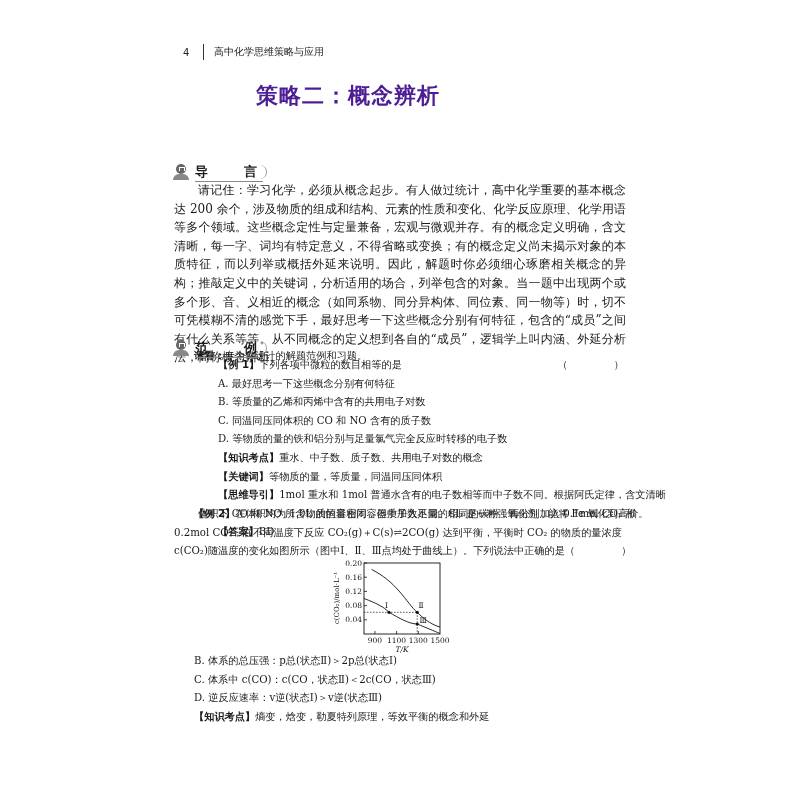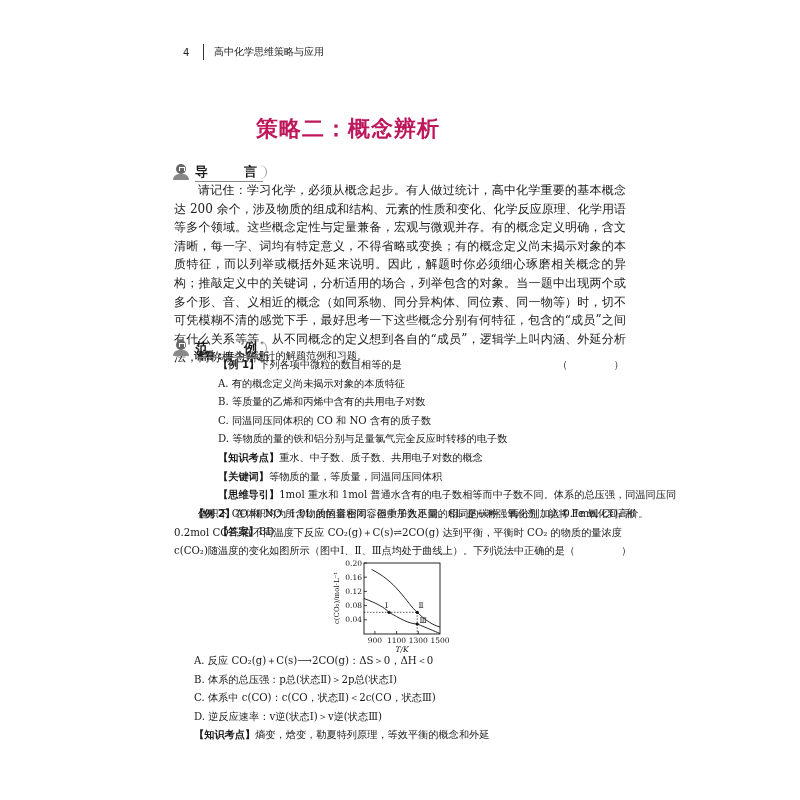--- a/index.html
+++ b/index.html
@@ -2,21 +2,21 @@
 <html><head>
 <meta charset="utf-8">
 <style>
   html, body { margin:0; padding:0; background:#fff; }
   body { width:800px; height:800px; position:relative; overflow:hidden;
          font-family:"DejaVu Serif", "Liberation Serif", serif; color:#1a1a1a; }
   .page { position:absolute; left:0; top:0; width:800px; height:800px; }
   .running-head { position:absolute; top:44px; left:183px; font-family:"DejaVu Sans","Liberation Sans",sans-serif; font-size:10px; color:#222; display:flex; align-items:center; }
   .running-head .pg { width:18px; }
   .running-head .bar { width:1px; height:16px; background:#333; margin:0 10px 0 2px; }
-  .chapter-title { position:absolute; top:114px; left:0; width:696px; text-align:center; font-family:"DejaVu Sans","Liberation Sans",sans-serif; font-weight:bold; font-size:22px; letter-spacing:1px; color:#be185d; }
+  .chapter-title { position:absolute; top:81px; left:0; width:696px; text-align:center; font-family:"DejaVu Sans","Liberation Sans",sans-serif; font-weight:bold; font-size:22px; letter-spacing:1px; color:#4c1d95; }
   .section-head { position:absolute; left:173px; display:flex; align-items:center; height:18px; }
   .section-head .icon { width:16px; height:17px; position:relative; margin-right:6px; }
   .section-head .icon .head { position:absolute; left:3px; top:0; width:10px; height:10px; border-radius:50%; background:#666; }
   .section-head .icon .head::after { content:""; position:absolute; left:3px; top:3px; width:4px; height:3px; border:1px solid #fff; border-bottom:none; }
   .section-head .icon .body { position:absolute; left:0; top:10px; width:16px; height:6px; border-radius:8px 8px 0 0; background:#888; }
   .section-head .label { font-family:"DejaVu Sans","Liberation Sans",sans-serif; font-weight:bold; font-size:13px; letter-spacing:0; display:flex; width:62px; justify-content:space-between; border-bottom:1px solid #888; padding-right:6px; position:relative; }
   .section-head .label::after { content:""; position:absolute; right:-4px; top:2px; width:8px; height:14px; border-right:1px solid #999; border-radius:0 8px 8px 0; }
   .para { position:absolute; left:174px; width:452px; font-size:12px; line-height:18.6px; text-align:justify; text-justify:inter-character; }
   .indent { text-indent:2em; }
   .line { white-space:nowrap; font-size:10.2px; line-height:18.6px; }
@@ -69,32 +69,32 @@
       <span>范</span>
         <span>例</span>
     </span>
   </div>
 
   <div class="block" style="top:356px;margin-left:24px;">
     <div class="line ex-line ind1">
       <span><span class="b">【例 1】</span><span>下列各项中微粒的数目相等的是</span></span>
       <span class="paren">（　）</span>
     </div>
-    <div class="line ind1">A. 有的概念定义尚未揭示对象的本质特征</div>
+    <div class="line ind1">A. 最好思考一下这些概念分别有何特征</div>
     <div class="line ind1">B. 等质量的乙烯和丙烯中含有的共用电子对数</div>
     <div class="line ind1">C. 同温同压同体积的 CO 和 NO 含有的质子数</div>
     <div class="line ind1">D. 等物质的量的铁和铝分别与足量氯气完全反应时转移的电子数</div>
     <div class="line ind1">
       <span class="b">【知识考点】</span><span>重水、中子数、质子数、共用电子对数的概念</span>
     </div>
     <div class="line ind1">
       <span class="b">【关键词】</span><span>等物质的量，等质量，同温同压同体积</span>
     </div>
     <div class="line ind1">
-      <span class="b">【思维导引】</span><span>1mol 重水和 1mol 普通水含有的电子数相等而中子数不同。体系的总压强，同温同压同</span>
+      <span class="b">【思维导引】</span><span>1mol 重水和 1mol 普通水含有的电子数相等而中子数不同。根据阿氏定律，含文清晰</span>
     </div>
     <div class="line">体积下 CO 和 NO 所含物质的量相同，但质子数不同。Cl₂ 是一种强氧化剂，能将 Fe 氧化到高价。</div>
     <div class="line ind1">
       <span class="b">【答案】</span><span>BD</span>
     </div>
   </div>
 
   <div class="block" style="top:505px;">
     <div class="line ind1">
       <span class="b">【例 2】</span><span>在体积均为 1.0L 的恒容密闭容器中加入足量的相同的碳粉，再分别加入 0.1mol CO₂ 和</span>
@@ -149,21 +149,20 @@
       <circle cx="88.2" cy="66" r="1.6" fill="#111"></circle>
       <g font-size="7.5" fill="#111">
         <text x="56" y="50">Ⅰ</text>
         <text x="89.5" y="50">Ⅱ</text>
         <text x="90.5" y="65">Ⅲ</text>
       </g>
     </svg>
   </div>
 
   <div class="block" style="top:652px;">
-    <div class="line ind1">A. 反应 CO₂(g)＋C(s)⟶2CO(g)：ΔS＞0，ΔH＜0</div>
     <div class="line ind1">B. 体系的总压强：p总(状态Ⅱ)＞2p总(状态Ⅰ)</div>
     <div class="line ind1">C. 体系中 c(CO)：c(CO，状态Ⅱ)＜2c(CO，状态Ⅲ)</div>
     <div class="line ind1">D. 逆反应速率：v逆(状态Ⅰ)＞v逆(状态Ⅲ)</div>
     <div class="line ind1">
       <span class="b">【知识考点】</span><span>熵变，焓变，勒夏特列原理，等效平衡的概念和外延</span>
     </div>
   </div>
 
 </div>
 

